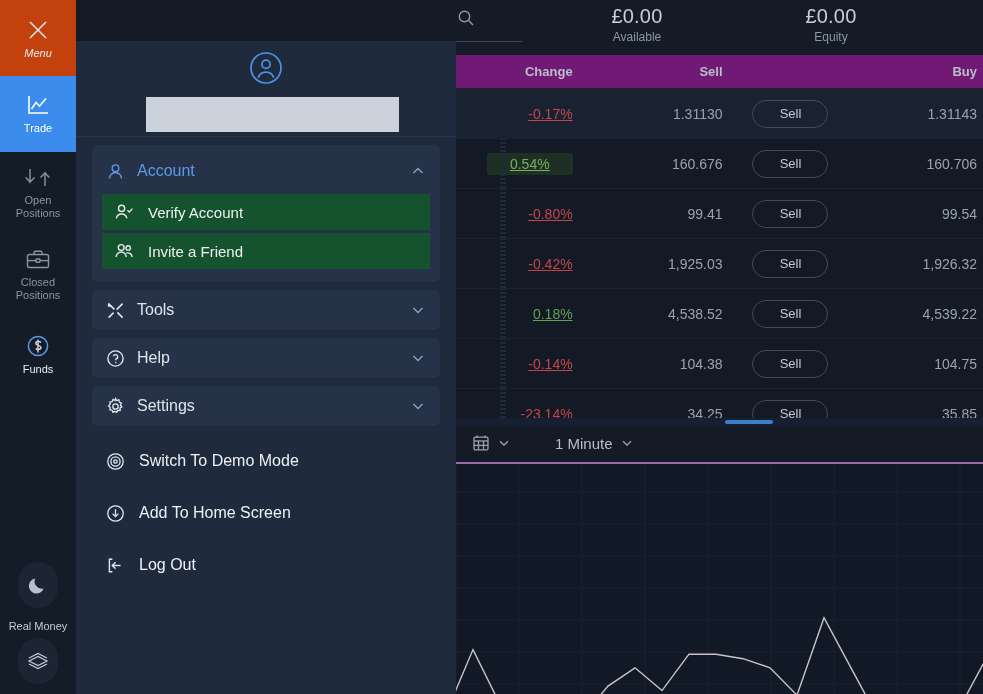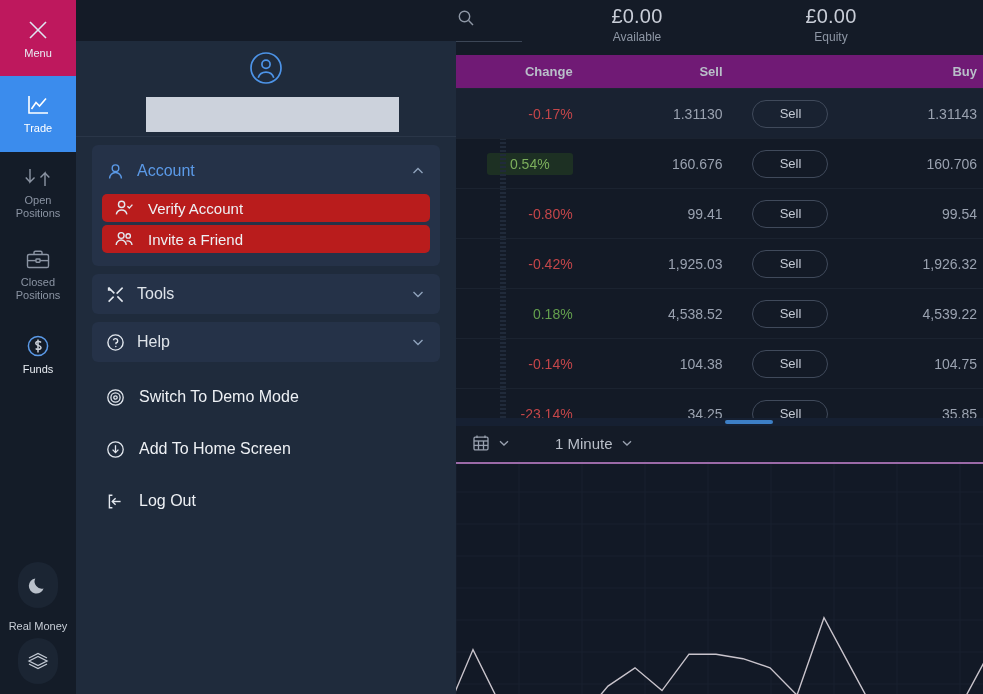--- a/index.html
+++ b/index.html
@@ -33,21 +33,21 @@
   .qt-head { display: flex; height: 34px; align-items: center; background: #701a75; border-bottom: 1px solid #1d2533; }
   .qt-head div { font-size: 13px; font-weight: bold; color: #b9bfc9; }
   .col-change { width: 150px; text-align: right; padding-right: 24px; }
   .col-sell { width: 160px; text-align: right; padding-right: 24px; }
   .col-btn { width: 95px; text-align: center; }
   .col-buy { width: 160px; text-align: right; padding-right: 6px; }
 
   .qt-row { display: flex; align-items: center; height: 50px; border-bottom: 1px solid #1b2330; position: relative; }
   .qt-row.alt { background: #192231; }
   .qt-row .cell { font-size: 14px; color: #9aa2b0; }
-  .qt-row .change { font-weight: normal; }
+  .qt-row .change { font-weight: normal; text-decoration: underline; }
   .chg-neg { color: #c4464a; }
   .chg-pos { color: #64a04e; }
   .chg-chip { display: inline-block; padding: 3px 23px; border-radius: 3px; }
   .chip-green { background: #1d3023; color: #7cae5c; }
   .pill {
     display: inline-block; width: 76px; height: 28px; line-height: 26px;
     border: 1px solid #404a5b; border-radius: 14px; text-align: center;
     font-size: 13px; color: #c3c9d3; background: transparent;
   }
   .rowmark { position: absolute; left: 44px; top: 0; width: 6px; height: 100%;
@@ -63,21 +63,21 @@
   .chev { display: inline-block; }
 
   
   .chart-area { position: absolute; left: 456px; top: 460px; width: 527px; height: 234px; background: #121926; }
   .chart-area svg { display: block; }
 
   
   .rail { position: absolute; left: 0; top: 0; width: 76px; height: 694px; background: #141c28; z-index: 30; }
   .rail-item { width: 76px; height: 76px; display: flex; flex-direction: column; align-items: center;
     justify-content: center; gap: 4px; color: #8b94a3; font-size: 11px; text-align: center; line-height: 1.15; }
-  .rail-item.menu { background: #be185d; color: #e8edf4; }
+  .rail-item.menu { background: #c2410c; color: #e8edf4; font-style: italic; }
   .rail-item.active { background: #3b8ced; color: #ffffff; }
   .rail-item .r-label { white-space: pre-line; }
   .rail-item.tall { height: 82px; }
   .rail-bottom { position: absolute; left: 0; bottom: 0; width: 76px; }
   .moon-btn { width: 40px; height: 46px; margin: 0 auto; border-radius: 20px; background: #1b2533;
     display: flex; align-items: center; justify-content: center; }
   .realmoney-lbl { text-align: center; font-size: 11px; color: #c7cdd6; margin-top: 12px; }
   .money-btn { width: 40px; height: 46px; margin: 6px auto 10px; border-radius: 20px; background: #1b2533;
     display: flex; align-items: center; justify-content: center; }
 
@@ -86,22 +86,22 @@
     background: #1f2b3c; z-index: 40; overflow: hidden; margin-top: 41px; }
   .profile { height: 96px; border-bottom: 1px solid #2a3648; position: relative; }
   .avatar-wrap { display: flex; justify-content: center; padding-top: 8px; }
   .name-redact { position: absolute; left: 70px; top: 56px; width: 253px; height: 35px; background: #ccd2dc; }
 
   .group { margin: 8px 16px 0; background: #253248; border-radius: 6px; padding: 6px 0 10px; }
   .group-head { display: flex; align-items: center; height: 40px; padding: 0 14px; gap: 12px; }
   .group-head .g-label { flex: 1; font-size: 16px; }
   .g-accent { color: #5b9ae8; }
 
-  .subitem { display: flex; align-items: center; gap: 14px; height: 28px; margin: 3px 10px;
-    padding: 0 12px; border-radius: 5px; background: #b91c1c; color: #eef1f5; font-size: 15px; }
+  .subitem { display: flex; align-items: center; gap: 14px; height: 36px; margin: 3px 10px;
+    padding: 0 12px; border-radius: 0; background: #14532d; color: #eef1f5; font-size: 15px; }
 
   .bar { display: flex; align-items: center; height: 40px; margin: 8px 16px 0;
     padding: 0 14px; gap: 12px; background: #253248; border-radius: 6px; color: #dfe4ea; font-size: 16px; }
   .bar .b-label { flex: 1; }
 
   .plain-item { display: flex; align-items: center; gap: 14px; height: 34px;
     margin: 18px 16px 0; padding: 0 14px; color: #eef1f5; font-size: 16px; }
   .plain-item:first-of-type { margin-top: 20px; }
 
   .ico { flex: 0 0 auto; display: inline-flex; align-items: center; justify-content: center; }
@@ -416,20 +416,34 @@
         </svg>
       </span>
       <span class="b-label">Help</span>
       <span class="ico">
         <svg width="16" height="16" viewBox="0 0 16 16" fill="none" stroke="#8fa2bb" stroke-width="1.4">
           <polyline points="3.5,6 8,10.4 12.5,6"></polyline>
         </svg>
       </span>
     </div>
 
+    <div class="bar">
+      <span class="ico">
+        <svg width="19" height="19" viewBox="0 0 19 19" fill="none" stroke="#e3e8ef" stroke-width="1.3">
+          <circle cx="9.5" cy="9.5" r="2.7"></circle>
+          <path d="M9.5 1.6 l1.2 1.9 2.2-.6 .4 2.2 2.1 .9 -1 2 1.4 1.8 -1.8 1.3 .2 2.3 -2.3 .1 -1.2 1.9 -1.7-1.1 -2 1 -.9-2.1 -2.2-.5 .3-2.2 -1.6-1.6 1.6-1.6 -.3-2.2 2.2-.5 .9-2.1 2 1 Z"></path>
+        </svg>
+      </span>
+      <span class="b-label">Settings</span>
+      <span class="ico">
+        <svg width="16" height="16" viewBox="0 0 16 16" fill="none" stroke="#8fa2bb" stroke-width="1.4">
+          <polyline points="3.5,6 8,10.4 12.5,6"></polyline>
+        </svg>
+      </span>
+    </div>
 
     <div class="plain-item">
       <span class="ico">
         <svg width="19" height="19" viewBox="0 0 19 19" fill="none" stroke="#e3e8ef" stroke-width="1.3">
           <circle cx="9.5" cy="9.5" r="7.7"></circle>
             <circle cx="9.5" cy="9.5" r="4.6"></circle>
             <circle cx="9.5" cy="9.5" r="1.7"></circle>
         </svg>
       </span>
       <span>Switch To Demo Mode</span>

